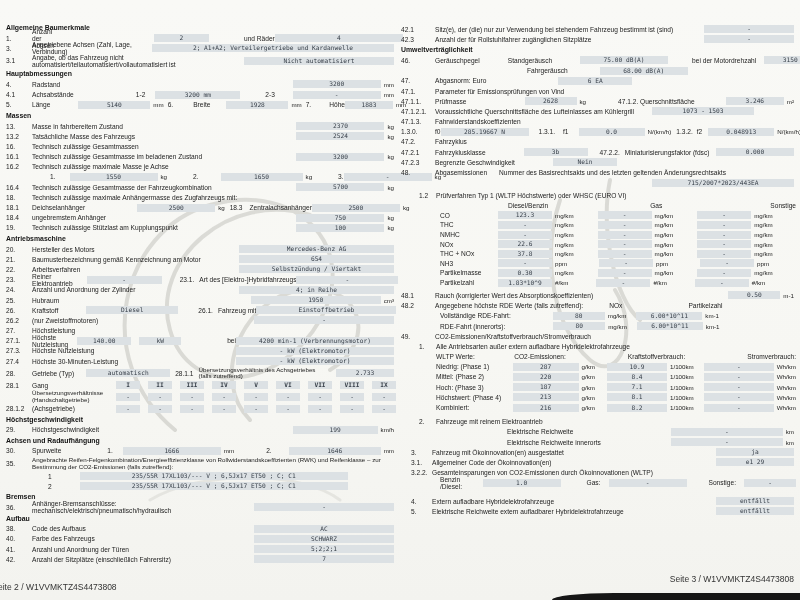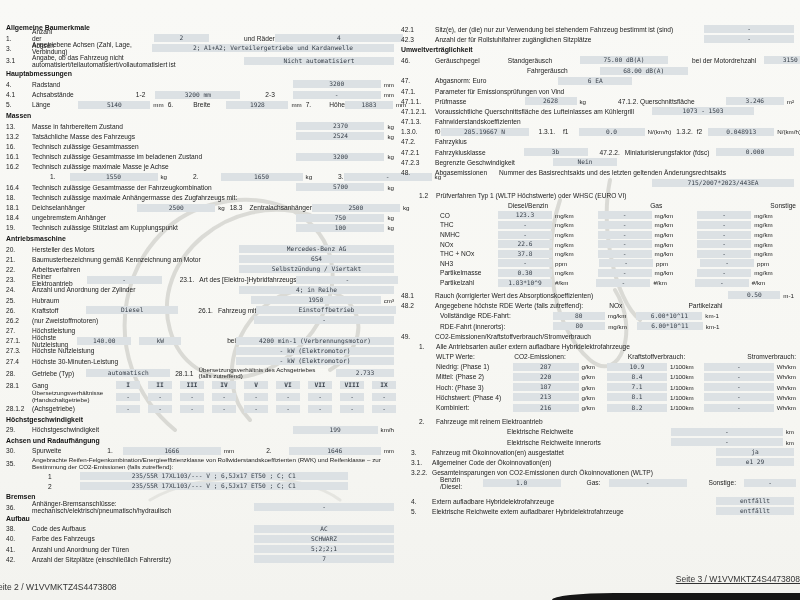--- a/index.html
+++ b/index.html
@@ -13,21 +13,21 @@
   .num{flex:0 0 26px;font-size:6.6px;color:#222;}
   .pR .num{flex-basis:34px;}
   .lbl{font-size:6.6px;color:#222;white-space:pre-line;line-height:7px;}
   .tx{font-size:6.6px;color:#222;white-space:nowrap;}
   .un{font-size:6.2px;color:#222;margin-left:3px;white-space:nowrap;}
   .bx{background:#dce1e4;font-family:"DejaVu Sans Mono",monospace;font-size:6.2px;color:#38404a;
       text-align:center;height:8px;line-height:8.6px;flex:0 0 auto;overflow:hidden;white-space:nowrap;}
   .rg{margin-left:auto;display:flex;align-items:center;margin-right:2px;}
   .footer{position:absolute;font-size:8.5px;color:#333;}
   .fL{left:-2px;bottom:8px;}
-  .fR{right:0;bottom:16px;text-decoration:underline;}
+  .fR{right:6px;bottom:16px;}
   .scribble{position:absolute;inset:0;pointer-events:none;}
   .edge{position:absolute;right:0;bottom:0;width:248px;height:7px;background:#161616;
         border-radius:100% 0 0 0/400% 0 0 0;}
 </style>
 </head>
 <body>
 
 <div class="paper">
   <svg class="scribble" width="800" height="600" viewBox="0 0 800 600">
     <g fill="none" stroke="#c3c3bd" stroke-width="4" stroke-linecap="round" opacity="0.55">

